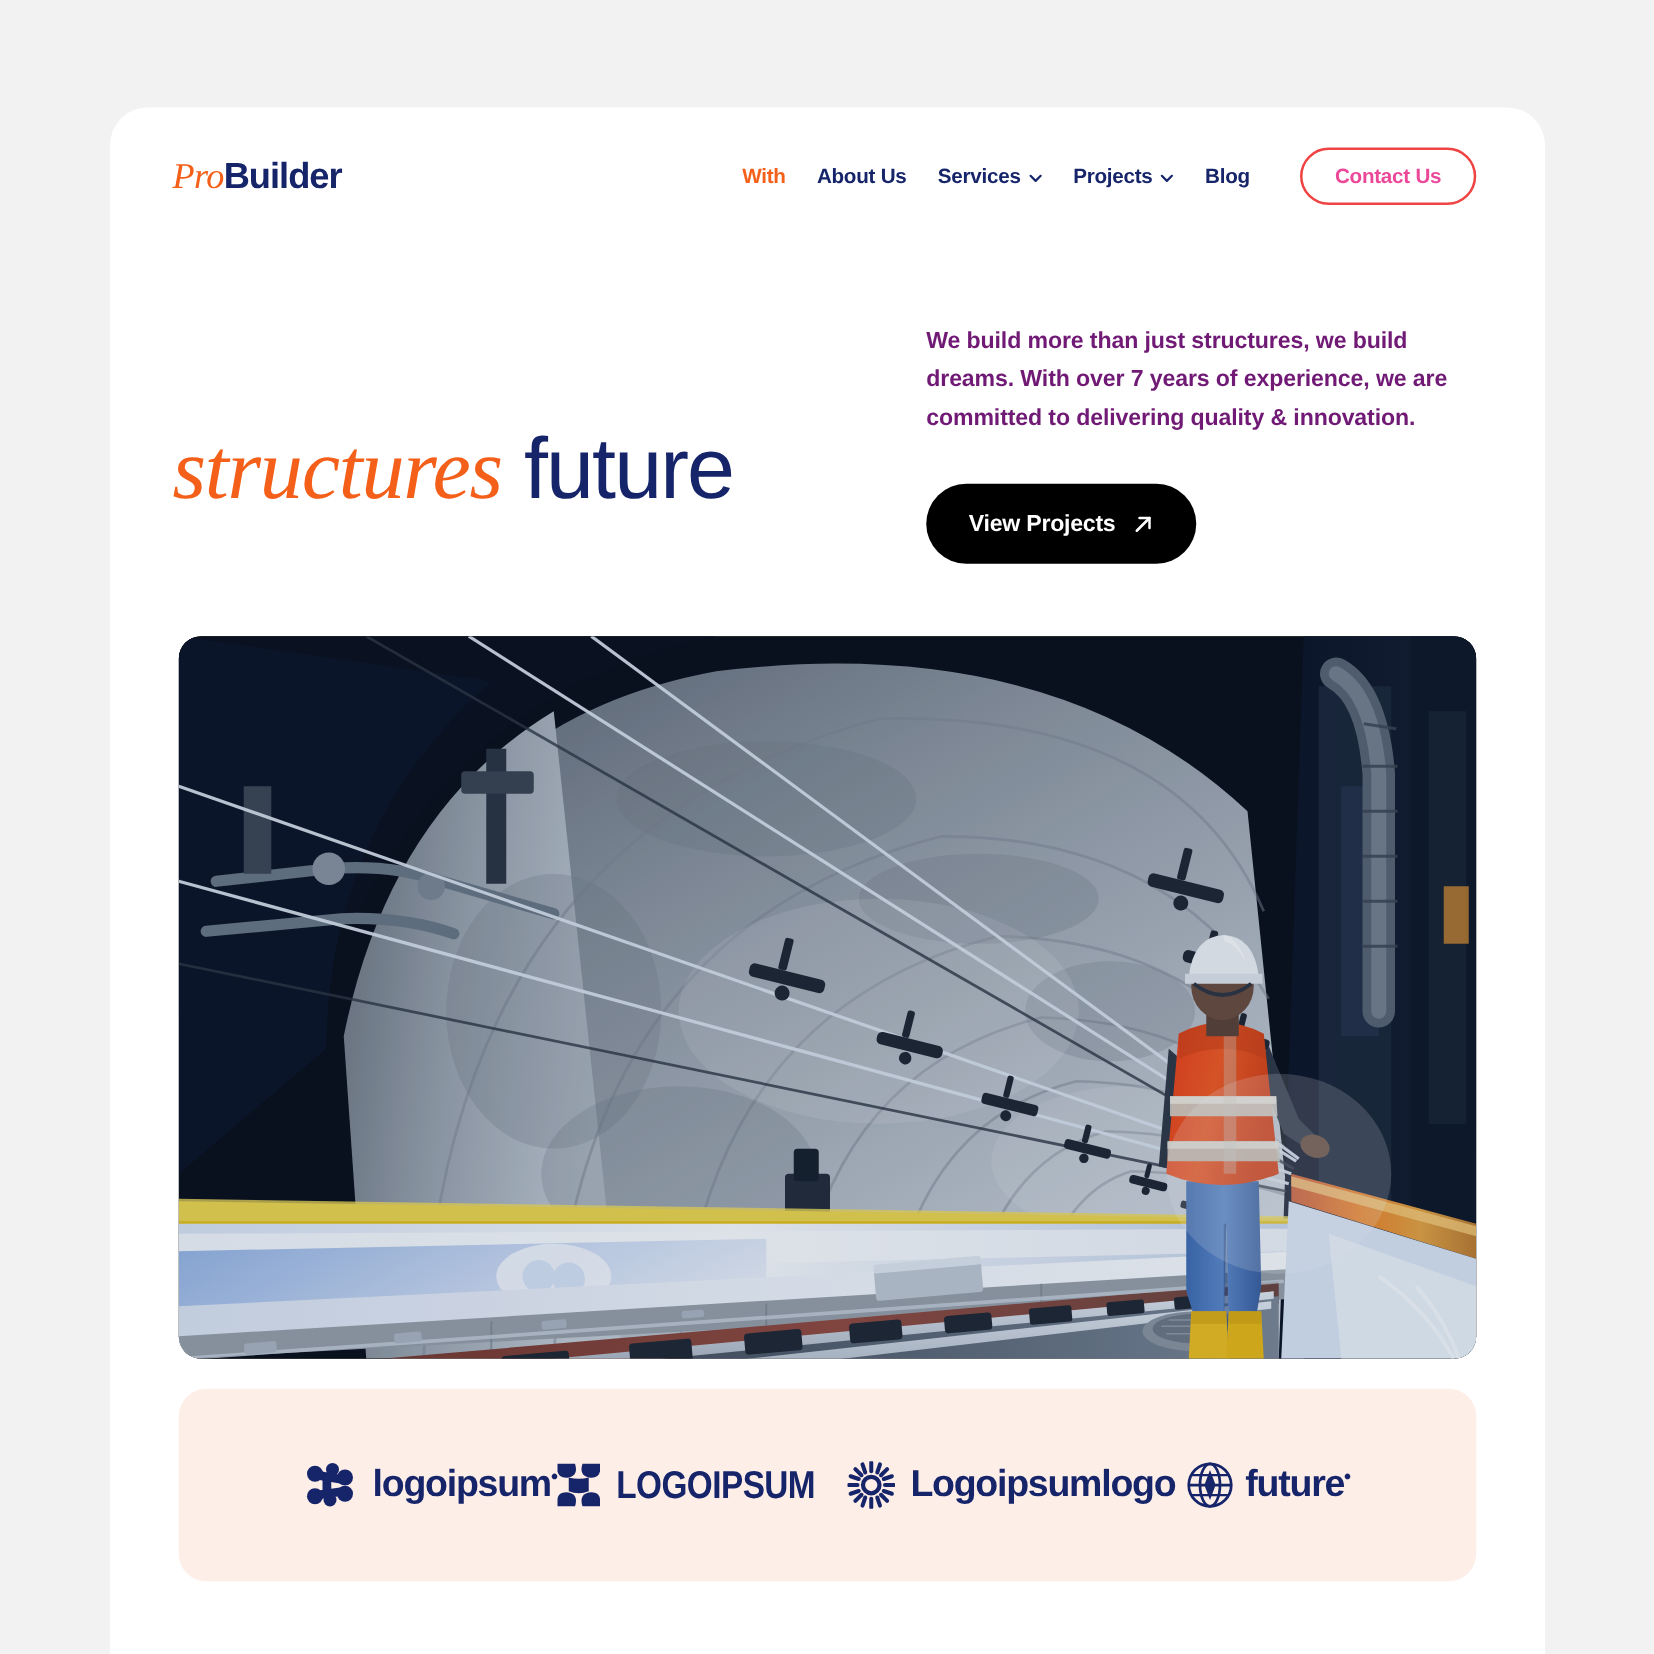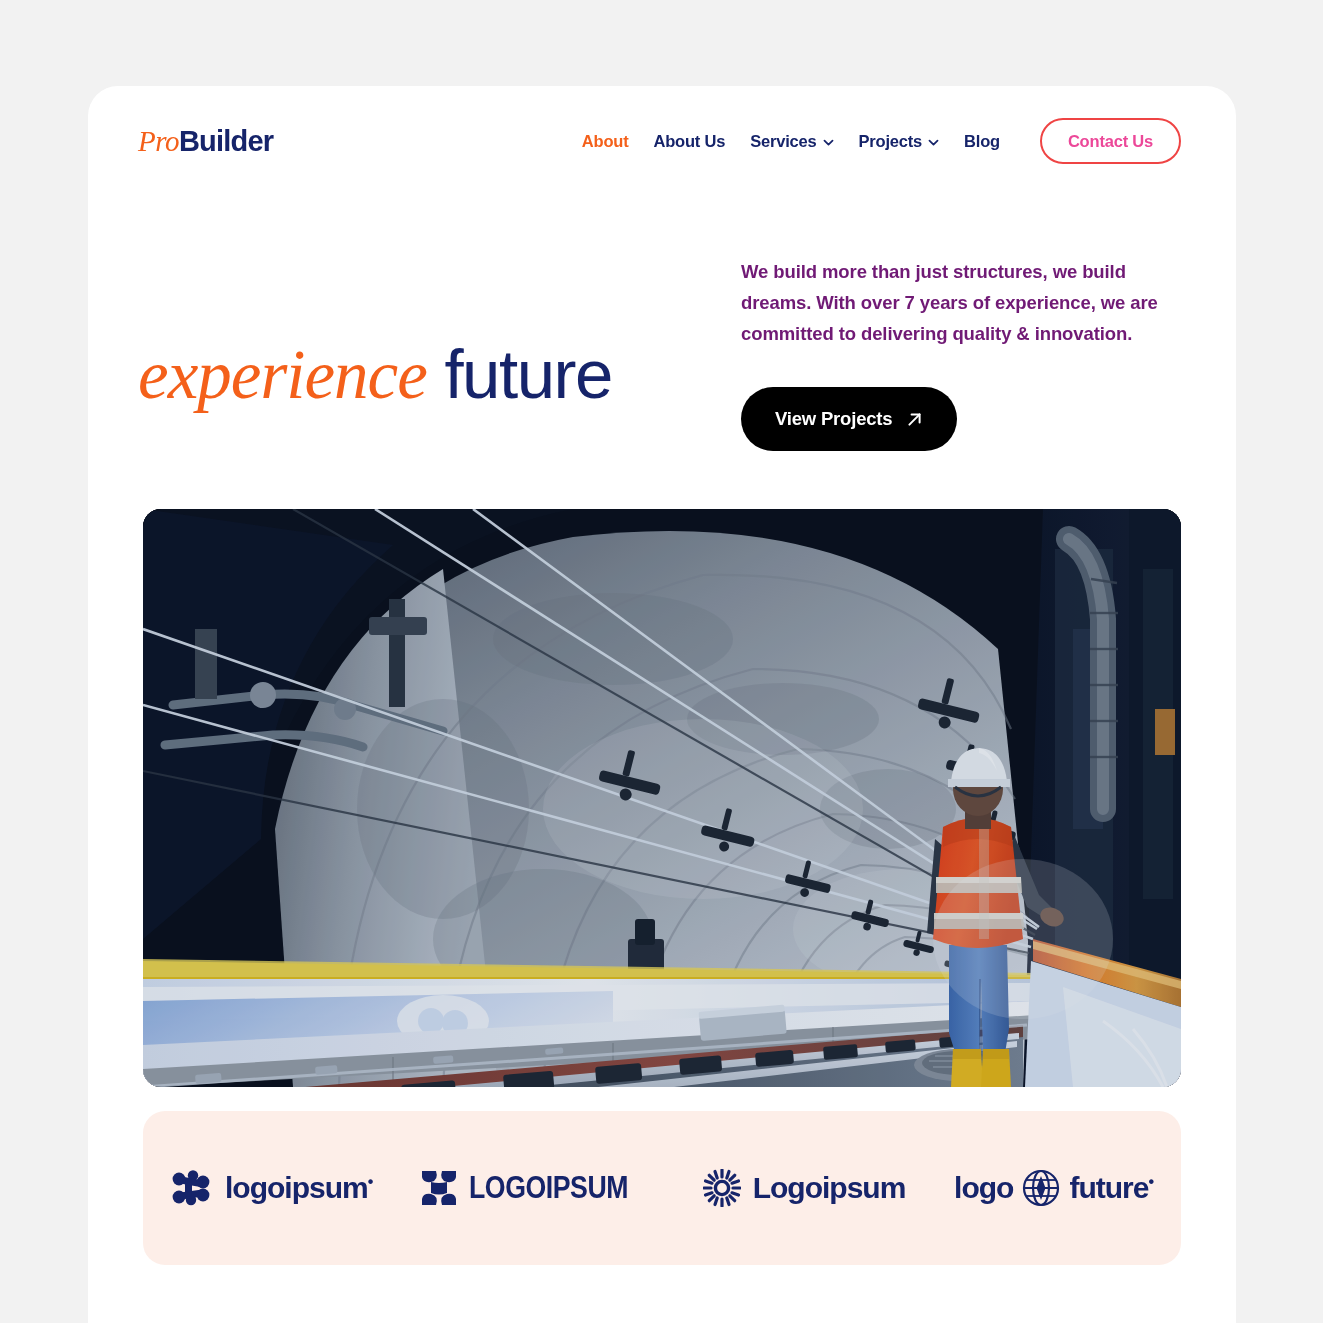--- a/index.html
+++ b/index.html
@@ -188,21 +188,21 @@
   .logo-strip {
     position: absolute;
     left: 55px;
     top: 1025px;
     width: 1038px;
     height: 154px;
     background: #fdeee8;
     border-radius: 22px;
     display: flex;
     align-items: center;
-    justify-content: space-between;
+    justify-content: center;
     padding: 0 28px;
   }
 
   .logo-item {
     display: flex;
     align-items: center;
     gap: 12px;
     color: #16246a;
     white-space: nowrap;
   }
@@ -234,21 +234,21 @@
 
   <header class="site-header">
 
     <div class="brand">
       <span class="brand-pro">Pro</span><span class="brand-builder">Builder</span>
     </div>
 
     <nav class="nav">
 
       <div class="nav-item is-active">
-        <span>About</span>
+        <span>With</span>
       </div>
 
       <div class="nav-item">
         <span>About Us</span>
       </div>
 
       <div class="nav-item">
         <span>Services</span>
         <span class="chev">
           <svg viewBox="0 0 12 12">
@@ -273,21 +273,21 @@
       <button class="contact-btn">Contact Us</button>
 
     </nav>
   </header>
 
   <section class="hero">
 
     <div class="hero-left">
       <h1 class="headline">
         <br>
-        <span class="headline-em">experience</span><span> future</span>
+        <span class="headline-em">structures</span><span> future</span>
       </h1>
     </div>
 
     <div class="hero-right">
       <p class="hero-copy">We build more than just structures, we build dreams. With over 7 years of experience, we are committed to delivering quality &amp; innovation.</p>
       <button class="cta-btn">
         <span>View Projects</span>
         <span class="cta-arrow">
           <svg viewBox="0 0 18 18">
             <path d="M3.6 14.4 L14.4 3.6" stroke="#ffffff" stroke-width="2.1" stroke-linecap="round"></path>

